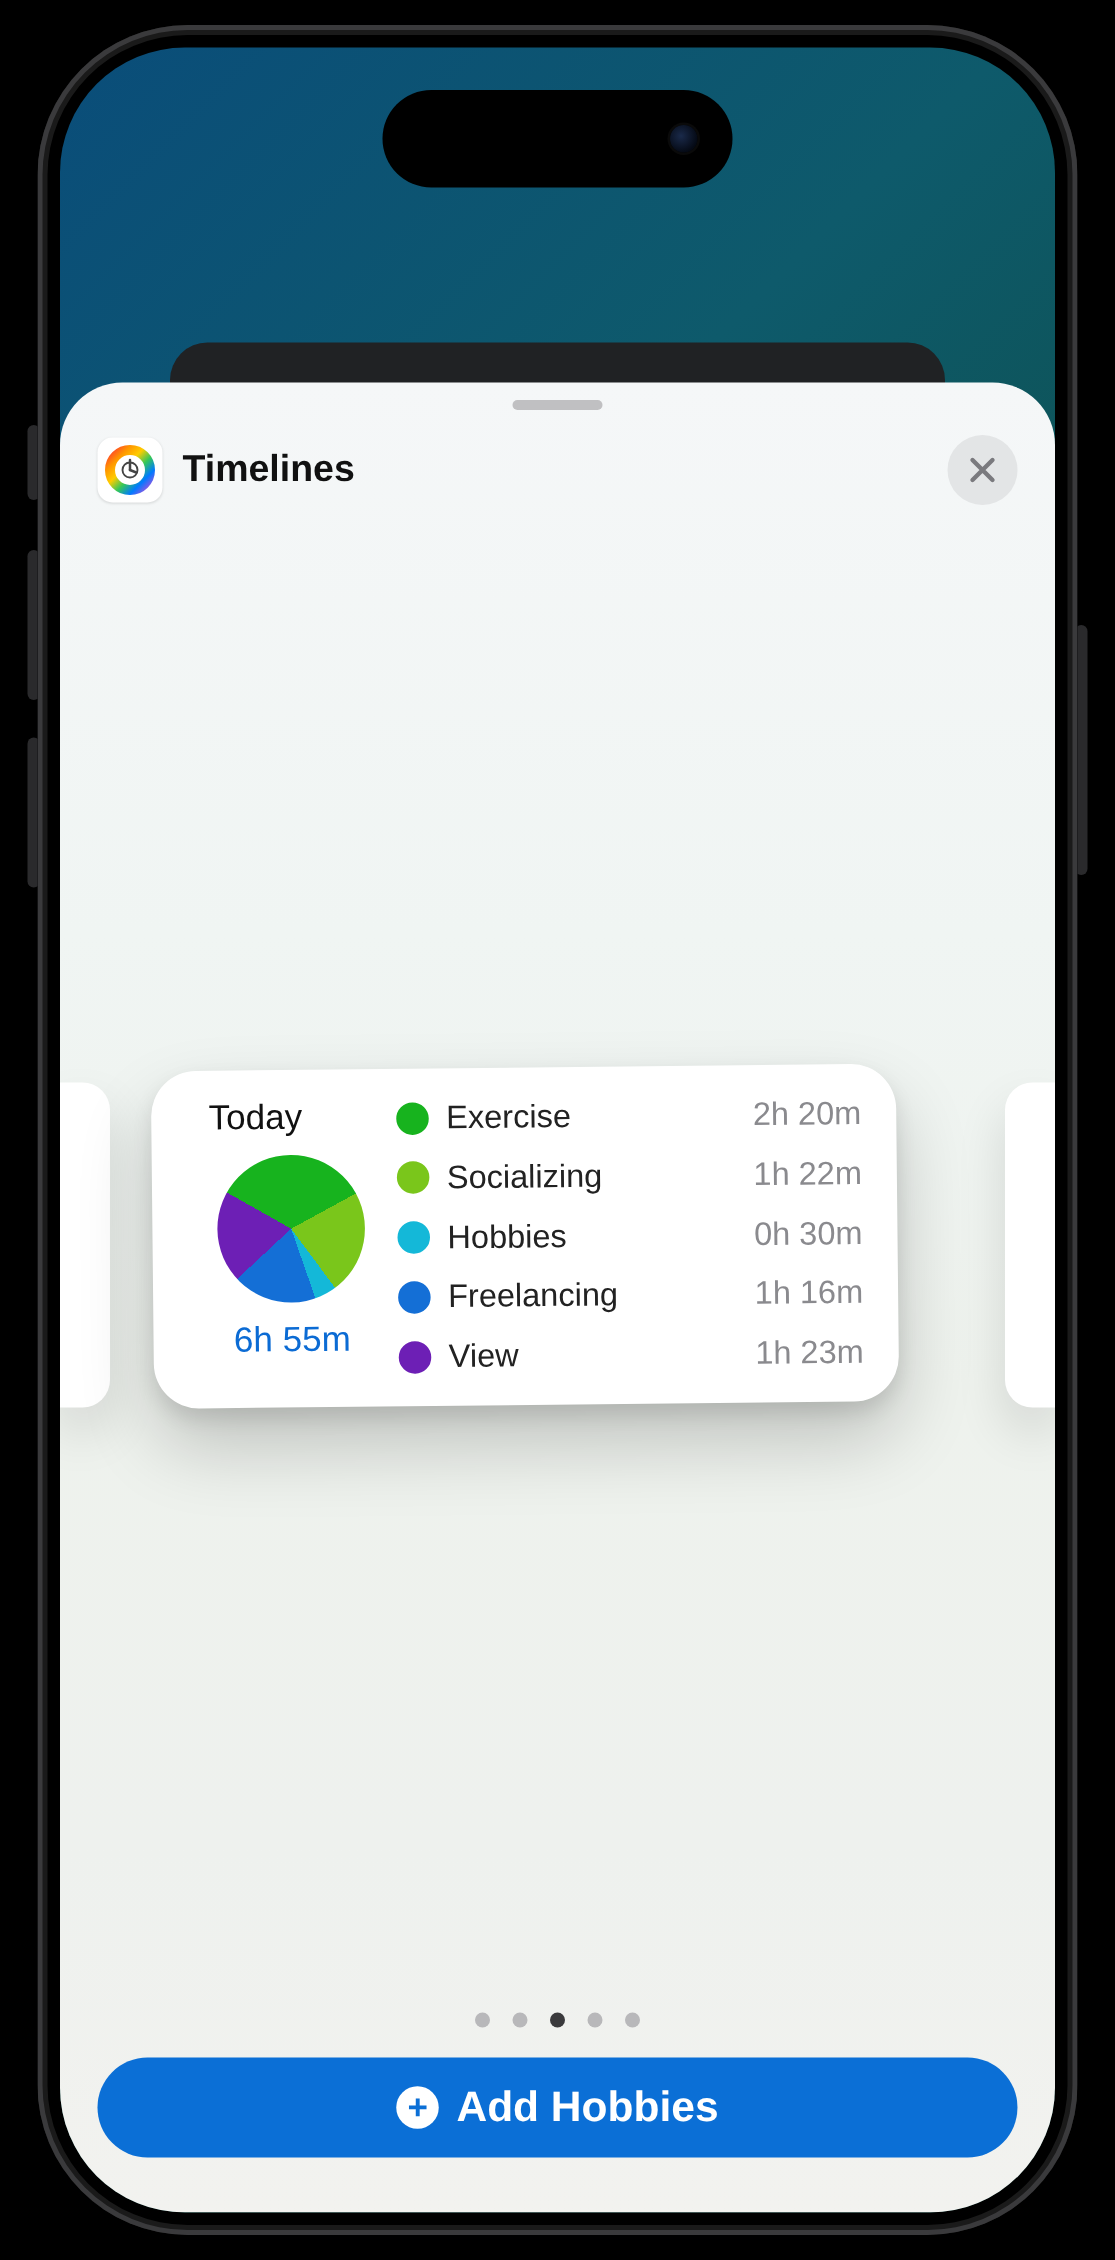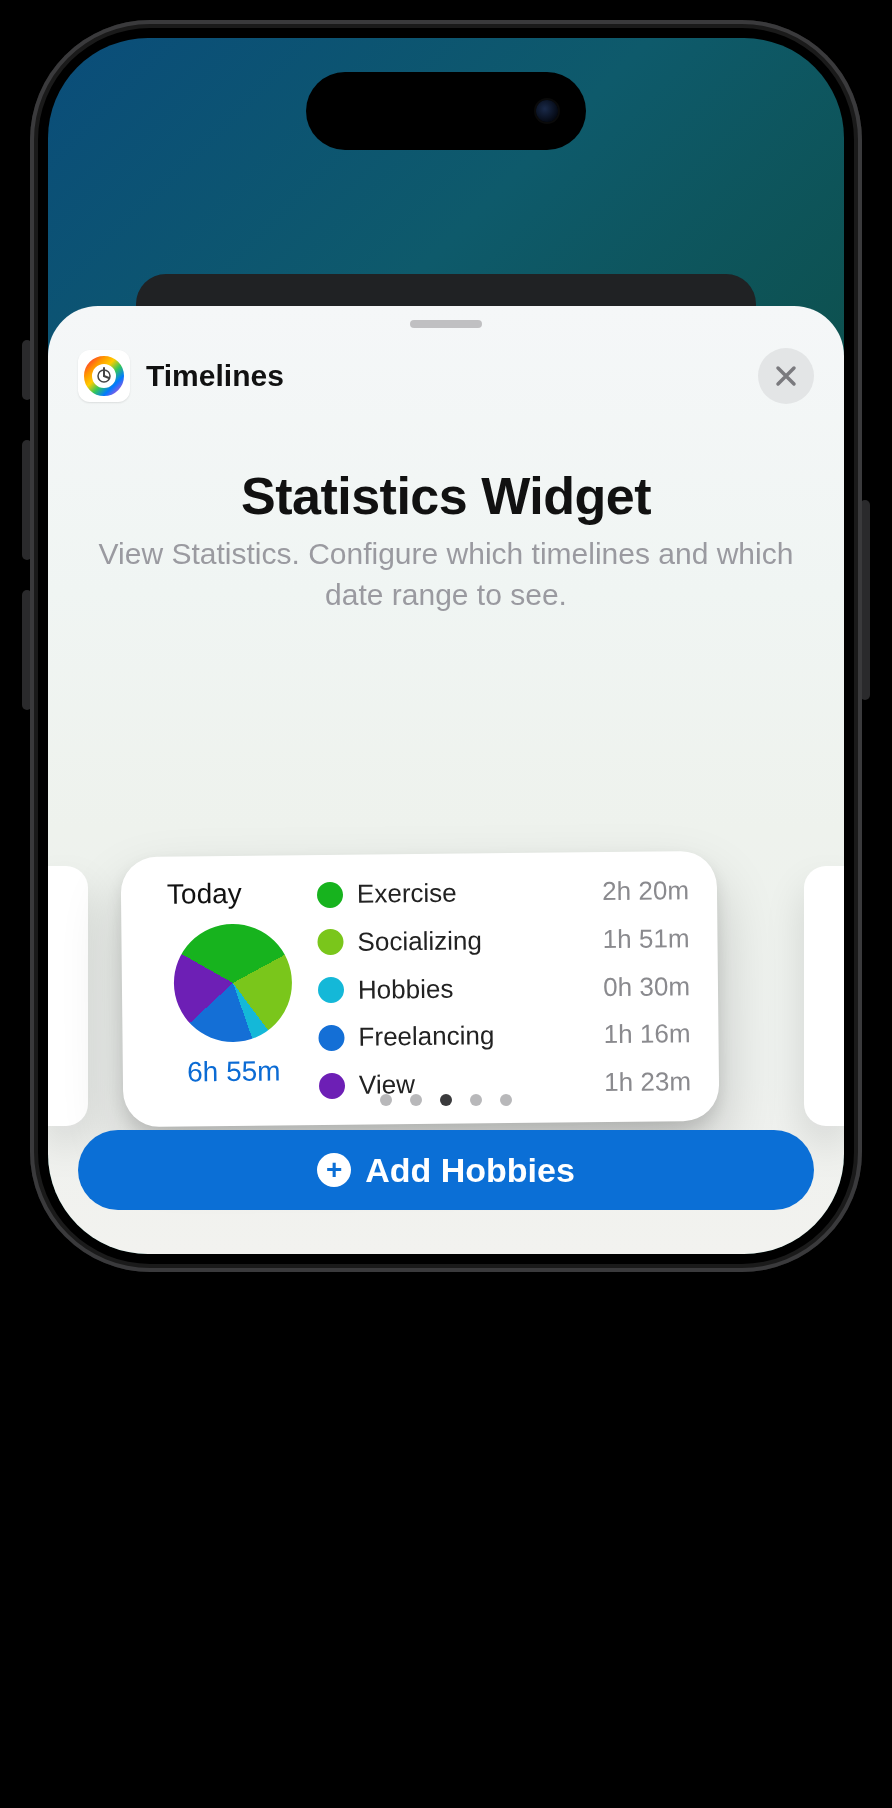--- a/index.html
+++ b/index.html
@@ -2,21 +2,21 @@
 <html><head>
 <meta charset="utf-8">
 <style>
   * { box-sizing: border-box; margin: 0; padding: 0; }
   html, body { width: 892px; height: 1808px; background: #000; font-family: -apple-system, "SF Pro Display", "Helvetica Neue", Arial, sans-serif; }
 
   
   .phone {
     position: absolute;
     left: 30px; top: 20px;
-    width: 832px; height: 1252px;
+    width: 832px; height: 1768px;
     background: #000;
     border-radius: 120px;
     padding: 18px;
     box-shadow: inset 0 0 0 4px #3a3a3c, inset 0 0 0 8px #1a1a1a;
   }
   .phone-inner {
     width: 100%; height: 100%;
     border-radius: 100px;
     background: linear-gradient(135deg, #0a4d7a 0%, #0e5a6b 30%, #0d4f4a 60%, #0a3d3a 100%);
     position: relative;
@@ -176,43 +176,41 @@
           </svg>
         </div>
         <div class="app-name">Timelines</div>
         <div class="close-btn">
           <svg width="24" height="24" viewBox="0 0 24 24">
             <path d="M4 4 L20 20 M20 4 L4 20" stroke="#7a7a7e" stroke-width="3.5" stroke-linecap="round"></path>
           </svg>
         </div>
       </div>
 
-      <div class="title">Statistics Widget</div>
-      <div class="subtitle">View Statistics. Configure which timelines and which date range to see.</div>
 
       <div class="preview-area">
         <div class="peek-left"></div>
         <div class="peek-right"></div>
 
         <div class="widget-card">
           <div class="wc-left">
             <div class="wc-title">Today</div>
             <div class="pie" id="pie" style="background: conic-gradient(from -60deg, rgb(23, 179, 30) 0deg, rgb(23, 179, 30) 122.03deg, rgb(122, 198, 27) 122.03deg, rgb(122, 198, 27) 203.97deg, rgb(20, 184, 216) 203.97deg, rgb(20, 184, 216) 221.4deg, rgb(20, 111, 214) 221.4deg, rgb(20, 111, 214) 287.65deg, rgb(109, 31, 181) 287.65deg, rgb(109, 31, 181) 360deg);"></div>
             <div class="wc-total">6h 55m</div>
           </div>
           <div class="wc-right" id="legend">
               <div class="legend-row">
                 <div class="legend-dot" style="background: rgb(23, 179, 30);"></div>
                 <div class="legend-name">Exercise</div>
                 <div class="legend-val">2h 20m</div>
               </div>
               <div class="legend-row">
                 <div class="legend-dot" style="background: rgb(122, 198, 27);"></div>
                 <div class="legend-name">Socializing</div>
-                <div class="legend-val">1h 51m</div>
+                <div class="legend-val">1h 22m</div>
               </div>
               <div class="legend-row">
                 <div class="legend-dot" style="background: rgb(20, 184, 216);"></div>
                 <div class="legend-name">Hobbies</div>
                 <div class="legend-val">0h 30m</div>
               </div>
               <div class="legend-row">
                 <div class="legend-dot" style="background: rgb(20, 111, 214);"></div>
                 <div class="legend-name">Freelancing</div>
                 <div class="legend-val">1h 16m</div>

